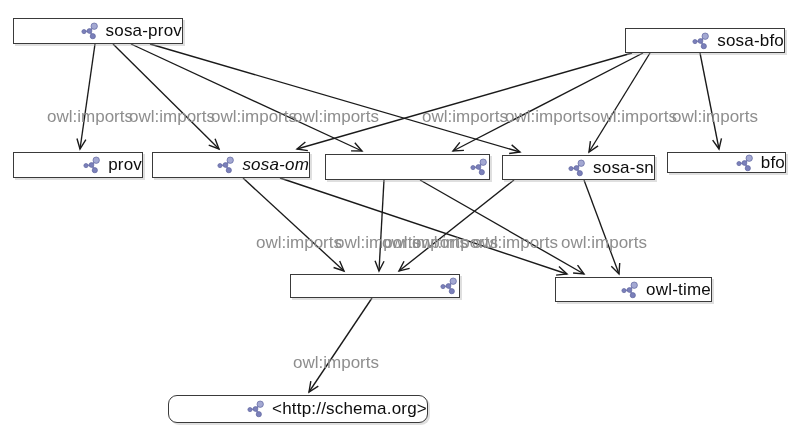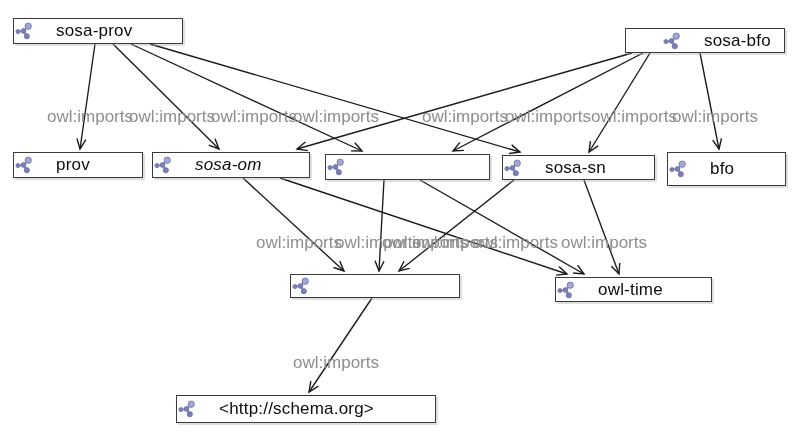--- a/index.html
+++ b/index.html
@@ -17,22 +17,22 @@
     width: 800px; height: 432px;
   }
   .node {
     position: absolute;
     box-sizing: border-box;
     background: #ffffff;
     border: 1.6px solid #3a3a3a;
     box-shadow: 2px 2px 0 rgba(170,170,170,0.38);
     display: flex;
     align-items: center;
-    justify-content: flex-start;
-    gap: 22px;
+    justify-content: flex-end;
+    gap: 6px;
     cursor: pointer;
   }
   .node .node-label {
     font-size: 17px;
     color: #0d0d0d;
     white-space: nowrap;
     letter-spacing: 0.2px;
   }
   .node .icon {
     display: inline-flex;
@@ -182,21 +182,21 @@
               <line x1="9.5" y1="10" x2="12.6" y2="14.8"></line>
             </g>
             <circle cx="4" cy="10.6" r="2.1" fill="#7b80ba" stroke="#60659f" stroke-width="0.7"></circle>
             <circle cx="9.5" cy="10" r="2.4" fill="#7b80ba" stroke="#60659f" stroke-width="0.7"></circle>
             <circle cx="14.2" cy="5.2" r="3.2" fill="#a3a8d2" stroke="#60659f" stroke-width="0.7"></circle>
             <circle cx="12.8" cy="15.2" r="2.6" fill="#7b80ba" stroke="#60659f" stroke-width="0.7"></circle>
           </svg>
         </span>
         <span class="node-label">sosa-sn</span>
       </div>
-      <div class="node" style="left: 667px; top: 152px; width: 119px; height: 34px;">
+      <div class="node" style="left: 667px; top: 152px; width: 119px; height: 21px;">
         <span class="icon">
           <svg viewBox="0 0 20 20" width="20" height="20" aria-hidden="true">
             <g stroke="#8b90c4" stroke-width="1.6">
               <line x1="4.5" y1="10.5" x2="9.5" y2="10"></line>
               <line x1="9.5" y1="10" x2="13.8" y2="5.6"></line>
               <line x1="9.5" y1="10" x2="12.6" y2="14.8"></line>
             </g>
             <circle cx="4" cy="10.6" r="2.1" fill="#7b80ba" stroke="#60659f" stroke-width="0.7"></circle>
             <circle cx="9.5" cy="10" r="2.4" fill="#7b80ba" stroke="#60659f" stroke-width="0.7"></circle>
             <circle cx="14.2" cy="5.2" r="3.2" fill="#a3a8d2" stroke="#60659f" stroke-width="0.7"></circle>
@@ -229,21 +229,21 @@
               <line x1="9.5" y1="10" x2="12.6" y2="14.8"></line>
             </g>
             <circle cx="4" cy="10.6" r="2.1" fill="#7b80ba" stroke="#60659f" stroke-width="0.7"></circle>
             <circle cx="9.5" cy="10" r="2.4" fill="#7b80ba" stroke="#60659f" stroke-width="0.7"></circle>
             <circle cx="14.2" cy="5.2" r="3.2" fill="#a3a8d2" stroke="#60659f" stroke-width="0.7"></circle>
             <circle cx="12.8" cy="15.2" r="2.6" fill="#7b80ba" stroke="#60659f" stroke-width="0.7"></circle>
           </svg>
         </span>
         <span class="node-label">owl-time</span>
       </div>
-      <div class="node" style="left: 176px; top: 395px; width: 260px; height: 28px;">
+      <div class="node" style="left: 168px; top: 395px; width: 260px; height: 28px; border-radius: 9px;">
         <span class="icon">
           <svg viewBox="0 0 20 20" width="20" height="20" aria-hidden="true">
             <g stroke="#8b90c4" stroke-width="1.6">
               <line x1="4.5" y1="10.5" x2="9.5" y2="10"></line>
               <line x1="9.5" y1="10" x2="13.8" y2="5.6"></line>
               <line x1="9.5" y1="10" x2="12.6" y2="14.8"></line>
             </g>
             <circle cx="4" cy="10.6" r="2.1" fill="#7b80ba" stroke="#60659f" stroke-width="0.7"></circle>
             <circle cx="9.5" cy="10" r="2.4" fill="#7b80ba" stroke="#60659f" stroke-width="0.7"></circle>
             <circle cx="14.2" cy="5.2" r="3.2" fill="#a3a8d2" stroke="#60659f" stroke-width="0.7"></circle>

